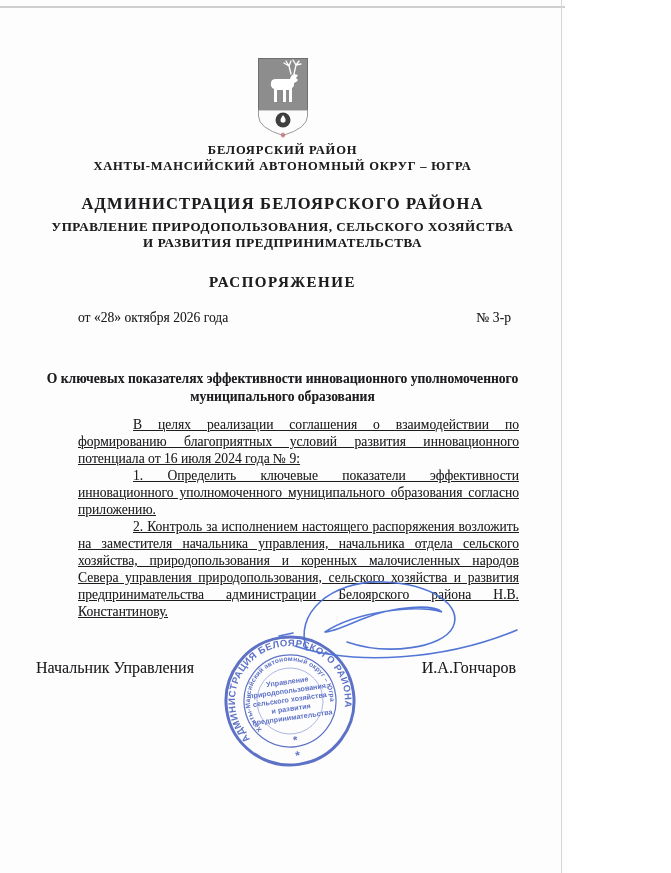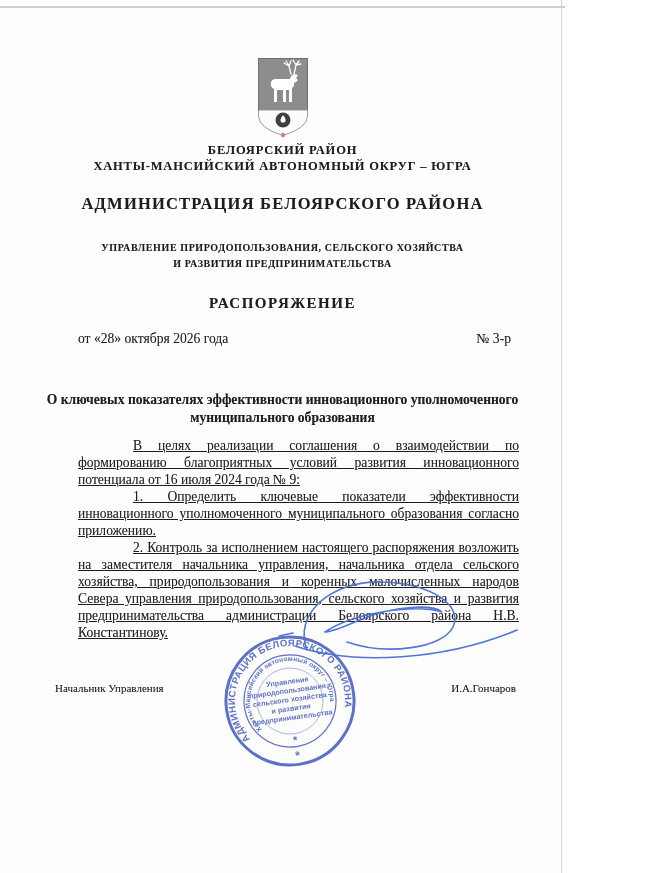--- a/index.html
+++ b/index.html
@@ -13,21 +13,21 @@
     overflow:hidden;
   }
   .scan-line-top { position:absolute; top:6px; left:0; width:100%; height:2px; background:#cfcfcf; }
   .scan-line-right { position:absolute; top:0; right:3px; width:1px; height:100%; background:#d6d6d6; }
 
   .emblem { width:50px; height:80px; margin:58px auto 0; display:block; }
 
   .hdr { text-align:center; font-weight:bold; text-shadow:0 0 .5px rgba(30,30,30,.35); }
   .district { margin-top:5px; font-size:12.5px; line-height:15.5px; letter-spacing:0.8px; }
   .admin   { margin-top:20px; font-size:16.5px; line-height:19px; letter-spacing:1.2px; }
-  .dept    { margin-top:27px; font-size:10px; line-height:16px; letter-spacing:0.6px; }
+  .dept    { margin-top:6px; font-size:13px; line-height:16px; letter-spacing:0.6px; }
   .doctype { margin-top:23px; font-size:15px; line-height:16px; letter-spacing:1.5px; }
 
   .meta-row {
     margin:19px 54px 0 78px;
     display:flex; justify-content:space-between;
     font-size:13.6px; line-height:17px;
     text-shadow:0 0 .5px rgba(30,30,30,.3);
   }
   .doc-title {
     margin:44px auto 0; width:510px;
@@ -37,23 +37,23 @@
   }
   .body-text {
     margin:11px 46px 0 78px;
     font-size:13.6px; line-height:17px;
     text-align:justify;
     text-shadow:0 0 .5px rgba(30,30,30,.3);
     text-decoration:underline;
   }
   .body-text p { text-indent:55px; }
   .sig-row {
-    margin:39px 49px 0 55px;
+    margin:39px 49px 0 36px;
     display:flex; justify-content:space-between;
-    font-size:11px; line-height:17px;
+    font-size:16px; line-height:17px;
     text-shadow:0 0 .5px rgba(30,30,30,.3);
   }
   .stamp-svg {
     position:absolute; left:208px; top:623px;
     width:164px; height:156px;
     opacity:0.82; filter:blur(0.3px);
     font-family:"Liberation Sans", sans-serif;
   }
   .signature-svg {
     position:absolute; left:235px; top:572px;

